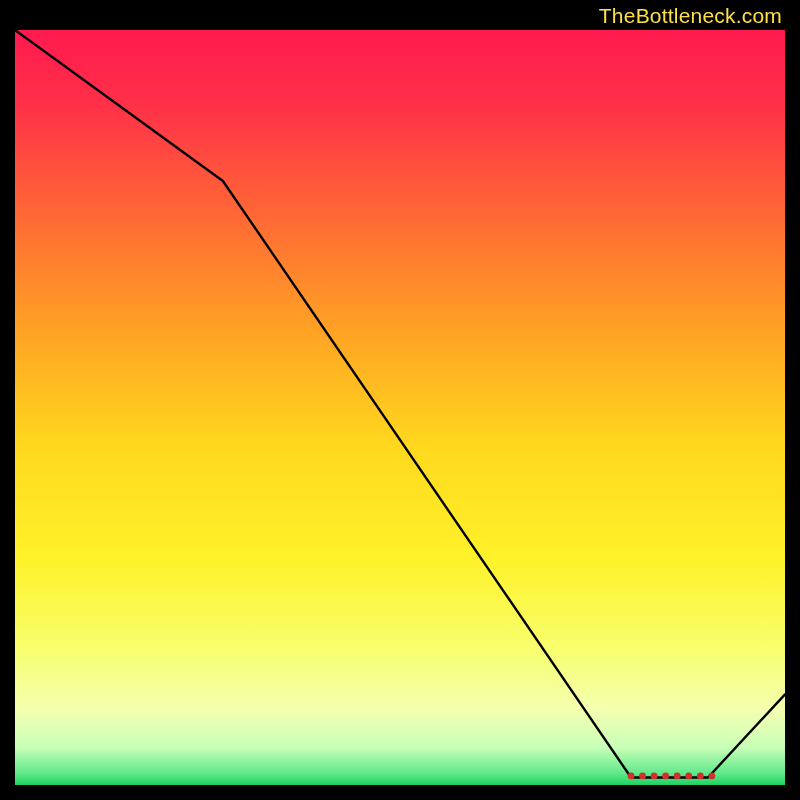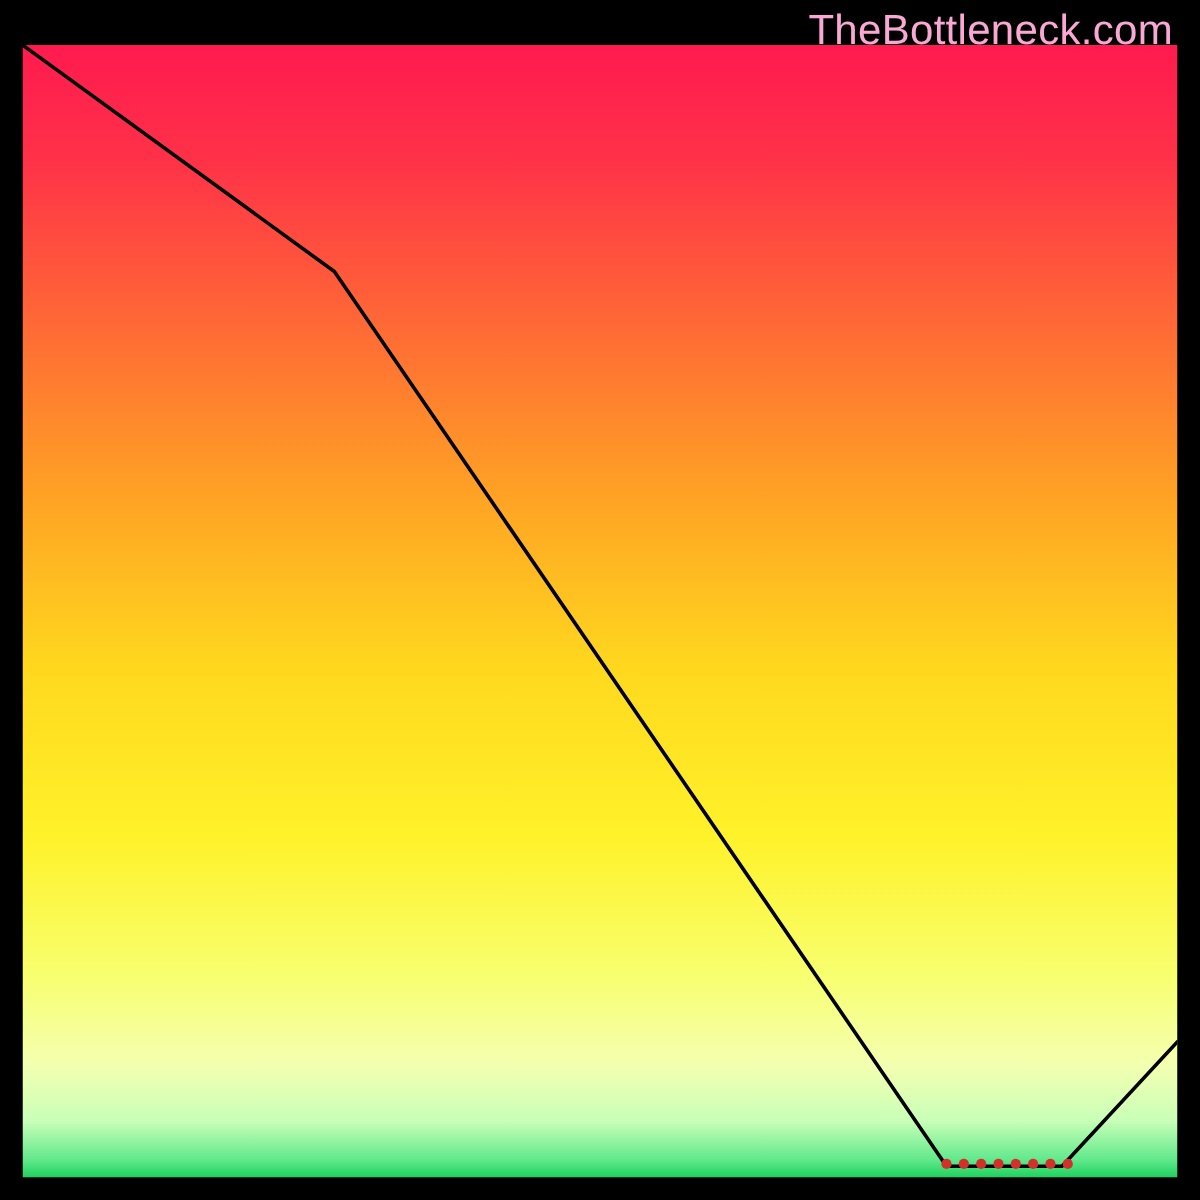--- a/index.html
+++ b/index.html
@@ -23,22 +23,22 @@
     position: absolute;
     left: 0;
     top: 0;
     width: 770px;
     height: 755px;
   }
   .watermark {
     position: absolute;
     top: 4px;
     right: 18px;
-    color: #f9a8d4;
-    font-size: 28px;
+    color: #fde047;
+    font-size: 21px;
     font-weight: 500;
     letter-spacing: 0.2px;
   }
 </style>
 </head>
 <body>
 
 <div class="watermark">TheBottleneck.com</div>
 
 <div class="frame">

